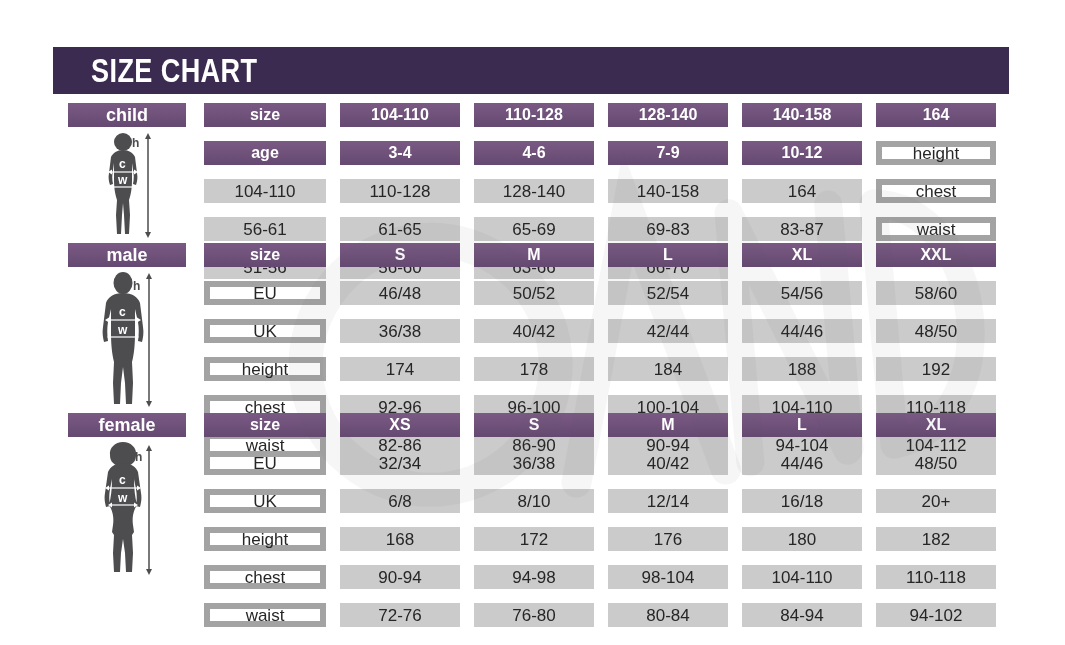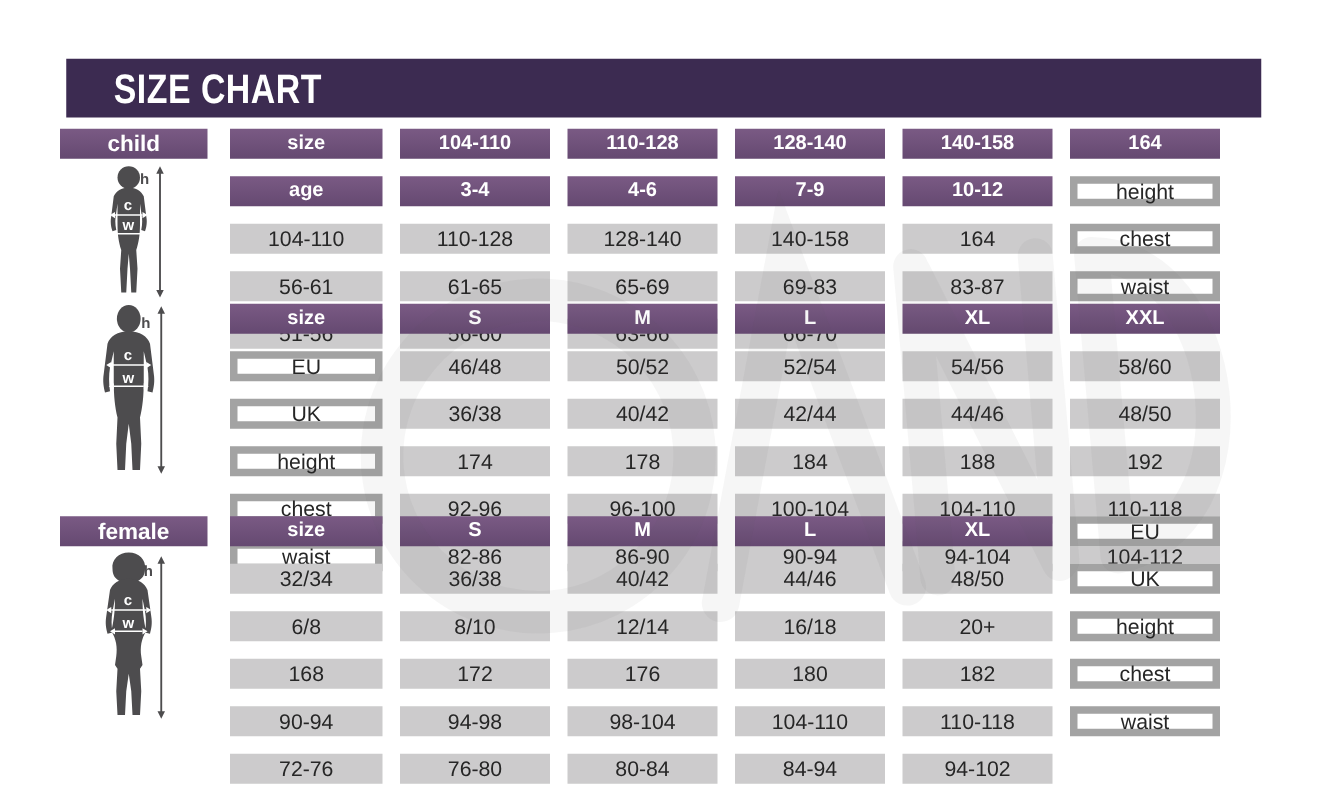--- a/index.html
+++ b/index.html
@@ -3,21 +3,21 @@
 <meta charset="utf-8">
 <style>
   html,body{margin:0;padding:0;background:#fff;}
   .page{position:relative;width:1065px;height:645px;background:#ffffff;overflow:hidden;
         font-family:"Liberation Sans",sans-serif;text-decoration:underline;}
   .title-bar{position:absolute;left:53px;top:47px;width:956px;height:47px;background:#3c2b51;
              display:flex;align-items:center;}
   .title-text{color:#ffffff;font-weight:bold;font-size:33px;letter-spacing:0.5px;margin-left:38px;
               transform:scaleX(.82);transform-origin:left center;white-space:nowrap;}
   .watermark{position:absolute;left:0;top:0;width:1065px;height:645px;pointer-events:none;z-index:6;}
-  .section{position:absolute;left:48px;display:flex;column-gap:18px;z-index:2;}
+  .section{position:absolute;left:68px;display:flex;column-gap:18px;z-index:2;}
   .sec-child{top:103px;height:136px;}
   .sec-male{top:243px;height:164px;}
   .sec-female{top:413px;height:164px;}
   .side{width:118px;display:flex;flex-direction:column;}
   .side-label{height:24px;flex:0 0 24px;margin-bottom:4px;color:#fff;font-weight:bold;font-size:18px;
               display:flex;align-items:center;justify-content:center;
               background:linear-gradient(180deg,#7a5a84,#654971);}
   .figure{flex:1;display:flex;align-items:flex-start;justify-content:center;}
   .grid{display:grid;grid-template-columns:122px repeat(5,120px);column-gap:20px;
         grid-auto-rows:24px;row-gap:4px;gap:14px;}
@@ -112,20 +112,21 @@
         <div class="cell plain">waist</div>
         <div class="cell gray">51-56</div>
         <div class="cell gray">56-60</div>
         <div class="cell gray">63-66</div>
         <div class="cell gray">66-70</div>
       </div>
   </div>
 
   <div class="section sec-male">
     <div class="side">
+      <div class="side-label">male</div>
       <div class="figure">
         <svg class="fig-svg" width="118" height="136" viewBox="0 0 118 136">
           <ellipse class="sil" cx="55" cy="12" rx="9.5" ry="11"></ellipse>
           <path class="sil" d="M55 22 C46 22 40 26 38 32 L35 56 C34 62 35 67 36 71 L40 70 C39 63 39 57 40 51 L43 38
             L43 62 C43 74 44 83 46 91 L45 112 L46 133 L52 133 L53 112 L55 96
             L57 112 L58 133 L64 133 L65 112 L64 91 C66 83 67 74 67 62 L67 38
             L70 51 C71 57 71 63 70 70 L74 71 C75 67 76 62 75 56 L72 32 C70 26 64 22 55 22 Z"></path>
           <g>
             <line class="harrow" x1="81" y1="7" x2="81" y2="131"></line>
             <polygon class="hhead" points="78,8 84,8 81,2"></polygon>
@@ -215,20 +216,21 @@
           <g>
             <line class="warrow" x1="44" y1="64" x2="66" y2="64"></line>
             <polygon class="whead" points="44,61.5 44,66.5 40,64"></polygon>
             <polygon class="whead" points="66,61.5 66,66.5 70,64"></polygon>
           </g>
         </svg>
       </div>
     </div>
     <div class="grid">
         <div class="cell hdr">size</div>
+        <div class="cell hdr">XS</div>
         <div class="cell hdr">S</div>
         <div class="cell hdr">M</div>
         <div class="cell hdr">L</div>
         <div class="cell hdr">XL</div>
         <div class="cell plain">EU</div>
         <div class="cell gray">32/34</div>
         <div class="cell gray">36/38</div>
         <div class="cell gray">40/42</div>
         <div class="cell gray">44/46</div>
         <div class="cell gray">48/50</div>

